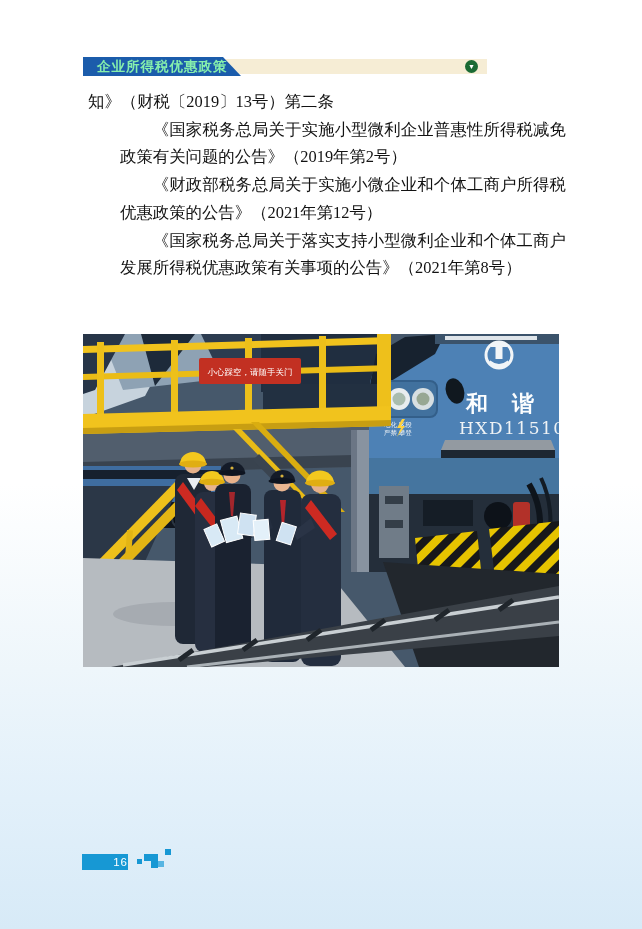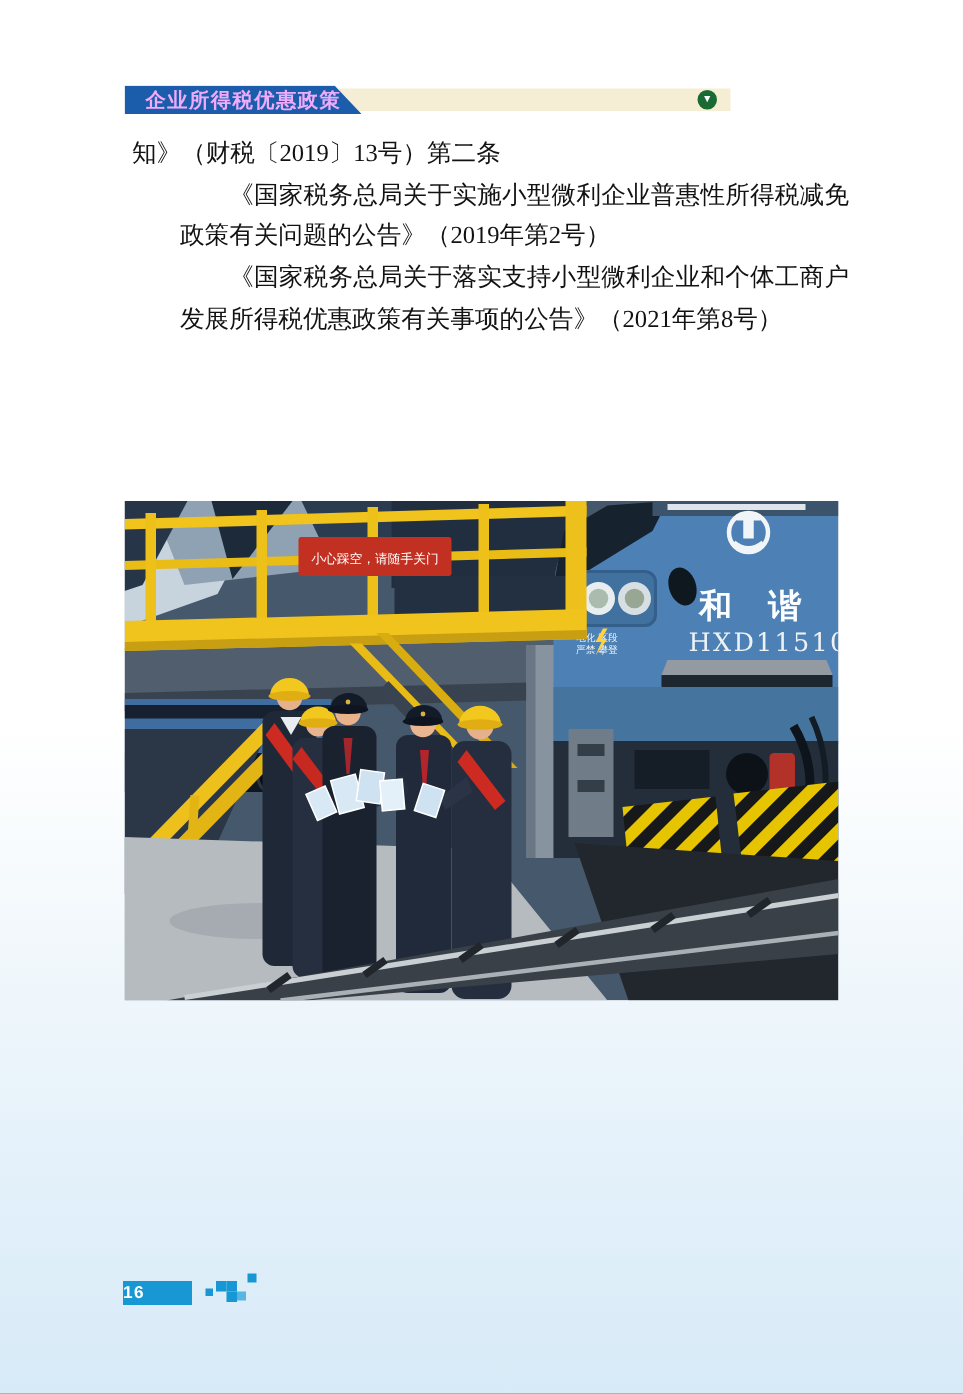--- a/index.html
+++ b/index.html
@@ -13,21 +13,21 @@
     position:absolute;left:86px;top:59px;width:401px;height:15px;
     background:#f6edd5;
   }
   .hdr-tab{
     position:absolute;left:83px;top:57px;width:158px;height:19px;
     background:#1b5cab;
     clip-path:polygon(0 0,140px 0,158px 100%,0 100%);
     display:flex;align-items:center;
   }
   .hdr-title{
-    color:#f0abfc;font-weight:bold;font-size:13.5px;letter-spacing:1px;
+    color:#86efac;font-weight:bold;font-size:13.5px;letter-spacing:1px;
     padding-left:14px;white-space:nowrap;
     font-family:"Liberation Sans",sans-serif;
   }
   .hdr-icon{
     position:absolute;left:465px;top:60px;width:13px;height:13px;border-radius:50%;
     background:#1a6a33;color:#fff;display:flex;align-items:center;justify-content:center;
     font-size:7px;line-height:1;
   }
   
   .article{
@@ -37,42 +37,43 @@
     text-align:justify;
   }
   .article p{margin:0;}
   .article p.ind{text-indent:2em;margin-left:32px;}
   
   .photo{position:absolute;left:83px;top:334px;width:476px;height:333px;overflow:hidden;}
   .photo svg{display:block;width:100%;height:100%;}
   
   .badge{
     position:absolute;left:82px;top:854px;width:46px;height:16px;
-    background:#1798d4;color:#fff;font-size:11.5px;font-weight:bold;
-    display:flex;align-items:center;justify-content:flex-start;letter-spacing:1px;
+    background:#1798d4;color:#fff;font-size:11.5px;font-weight:normal;
+    display:flex;align-items:center;justify-content:flex-end;letter-spacing:1px;
   }
   .sq{position:absolute;background:#1798d4;}
   .sq.lt{background:#57b5e2;}
 </style>
 </head>
 <body>
 
 <div class="page">
 
   <div class="hdr-strip" style="background-color: rgb(246, 237, 213);"></div>
   <div class="hdr-tab" style="background-color: rgb(27, 92, 171);">
     <span class="hdr-title">企业所得税优惠政策</span>
   </div>
   <div class="hdr-icon" style="background-color: rgb(26, 106, 51);">
     <span>▼</span>
   </div>
 
   <div class="article">
     <p>知》（财税〔2019〕13号）第二条</p>
     <p class="ind">《国家税务总局关于实施小型微利企业普惠性所得税减免政策有关问题的公告》（2019年第2号）</p>
+    <p class="ind">《财政部税务总局关于实施小微企业和个体工商户所得税优惠政策的公告》（2021年第12号）</p>
     <p class="ind">《国家税务总局关于落实支持小型微利企业和个体工商户发展所得税优惠政策有关事项的公告》（2021年第8号）</p>
   </div>
 
   <div class="photo">
     <svg viewBox="0 0 476 333" preserveAspectRatio="none">
       <defs>
         <pattern id="haz" width="16" height="16" patternTransform="rotate(45)" patternUnits="userSpaceOnUse">
           <rect width="16" height="16" fill="#e6c400"></rect>
           <rect width="8" height="16" fill="#17181a"></rect>
         </pattern>

